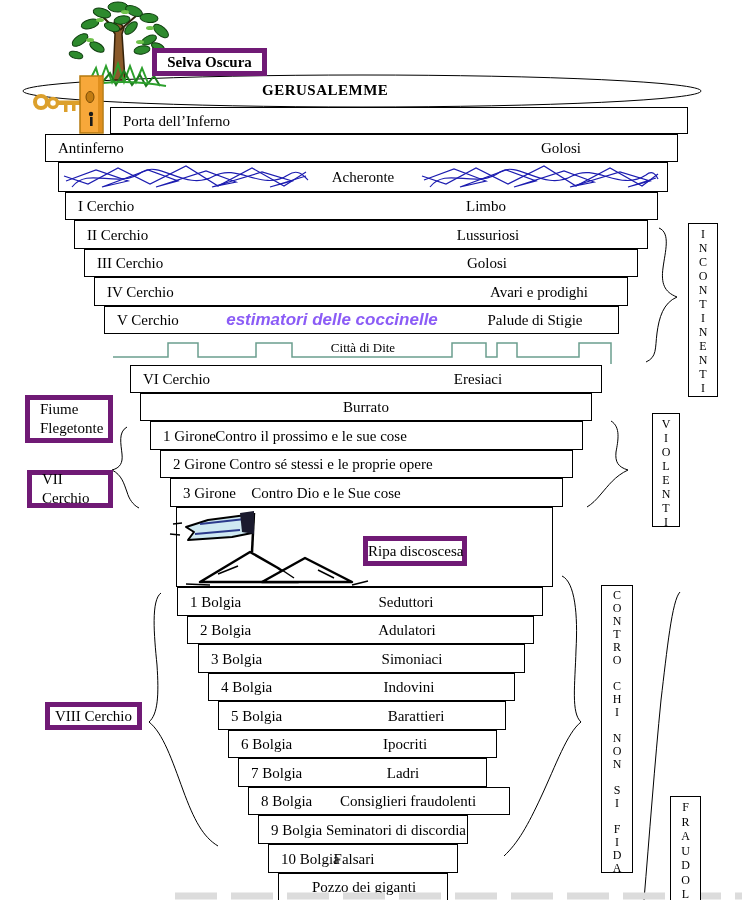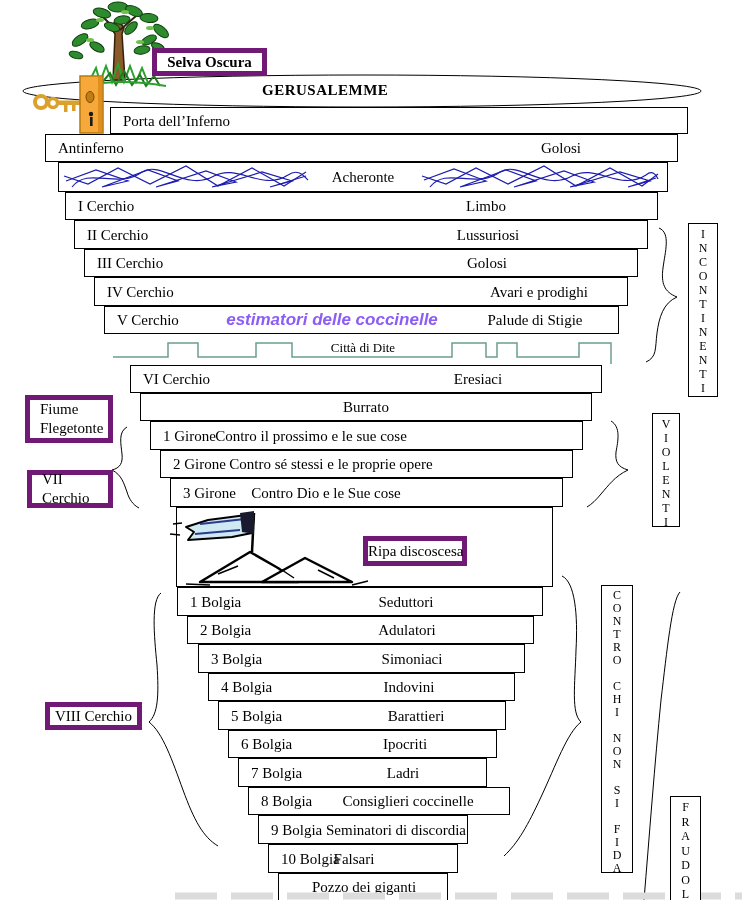--- a/index.html
+++ b/index.html
@@ -109,21 +109,21 @@
   <div class="row" style="left:228px;top:730px;width:269px;height:28px">
     <span class="ll">6 Bolgia</span>
     <span class="rl" style="left:176px">Ipocriti</span>
   </div>
   <div class="row" style="left:238px;top:758px;width:249px;height:29px">
     <span class="ll">7 Bolgia</span>
     <span class="rl" style="left:164px">Ladri</span>
   </div>
   <div class="row" style="left:248px;top:787px;width:262px;height:28px">
     <span class="ll">8 Bolgia</span>
-    <span class="rl" style="left:159px">Consiglieri coccinelle</span>
+    <span class="rl" style="left:159px">Consiglieri fraudolenti</span>
   </div>
   <div class="row" style="left:258px;top:815px;width:210px;height:29px">
     <span class="ll">9 Bolgia</span>
     <span class="rl" style="left:137px">Seminatori di discordia</span>
   </div>
   <div class="row" style="left:268px;top:844px;width:190px;height:29px">
     <span class="ll">10 Bolgia</span>
     <span class="rl" style="left:85px">Falsari</span>
   </div>
   <div class="row" style="left:278px;top:873px;width:170px;height:28px">

